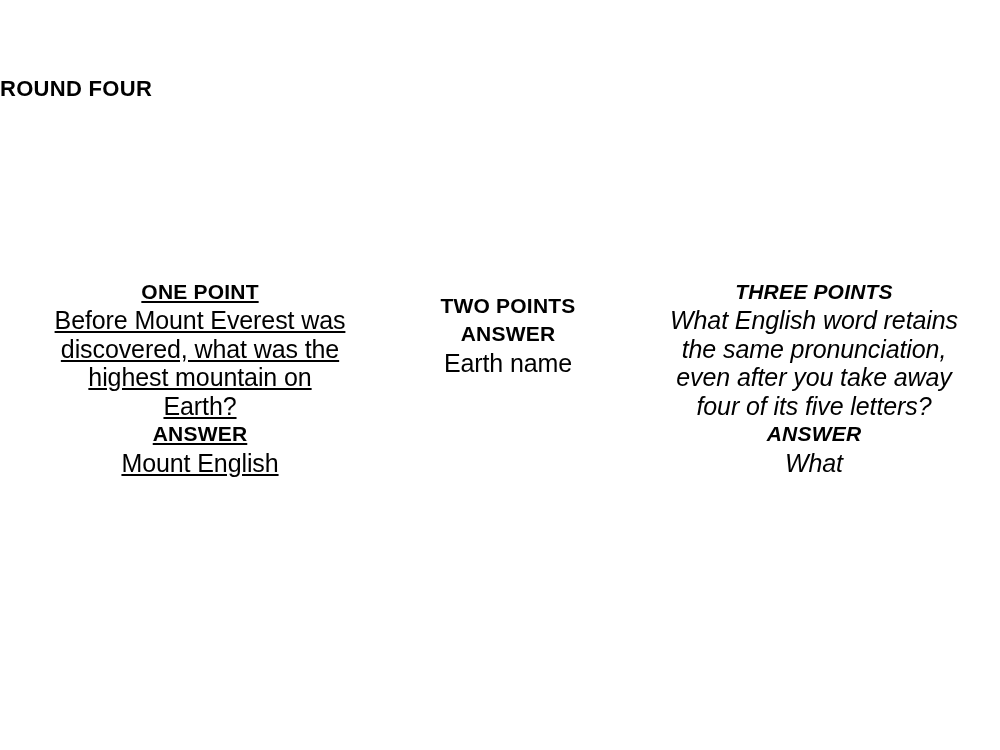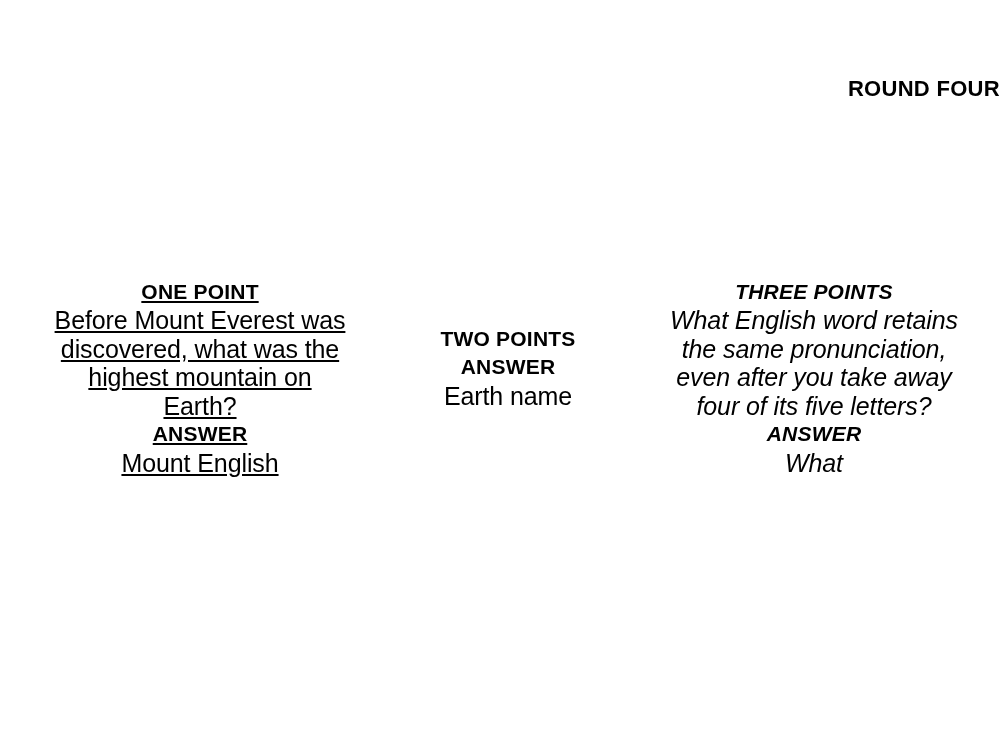--- a/index.html
+++ b/index.html
@@ -22,21 +22,21 @@
     width: 1000px;
     height: 750px;
   }
 
   
   .slide-title {
     position: absolute;
     top: 76px;
     left: 0;
     width: 1000px;
-    text-align: right;
+    text-align: left;
     font-size: 22px;
     font-weight: bold;
     letter-spacing: 0.3px;
     line-height: 26px;
     color: #000000;
   }
 
   
   .columns {
     position: absolute;
@@ -55,21 +55,20 @@
   .col-1 {
     left: 52px;
     top: 8px;
     width: 296px;
     text-decoration: underline;
   }
   .col-2 {
     left: 368px;
     top: 22px;
     width: 280px;
-    margin-top: 33px;
   }
   .col-3 {
     left: 668px;
     top: 8px;
     width: 292px;
     font-style: italic;
   }
 
   .points-header {
     font-size: 21px;

